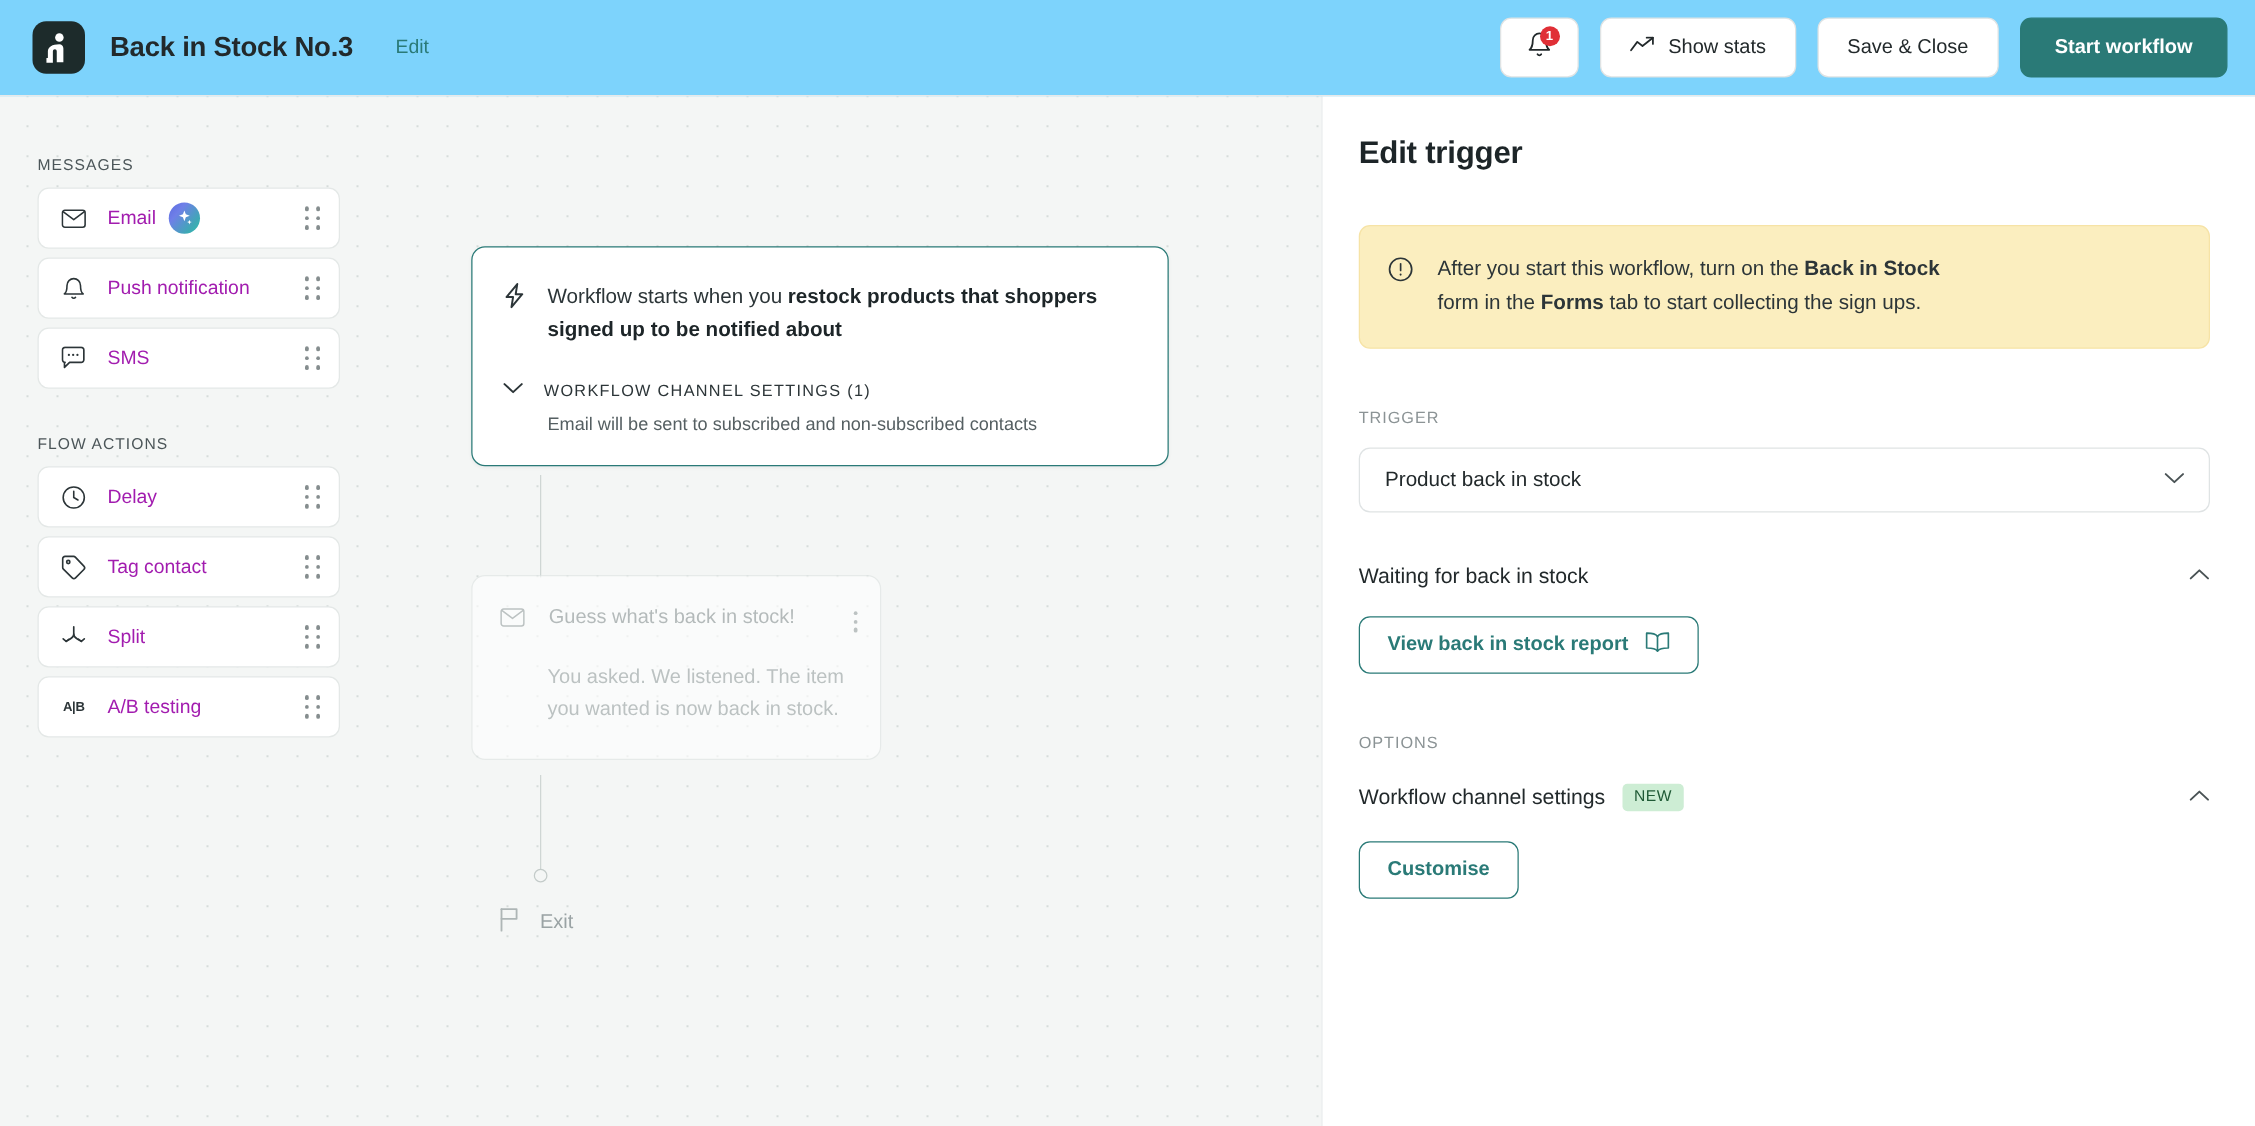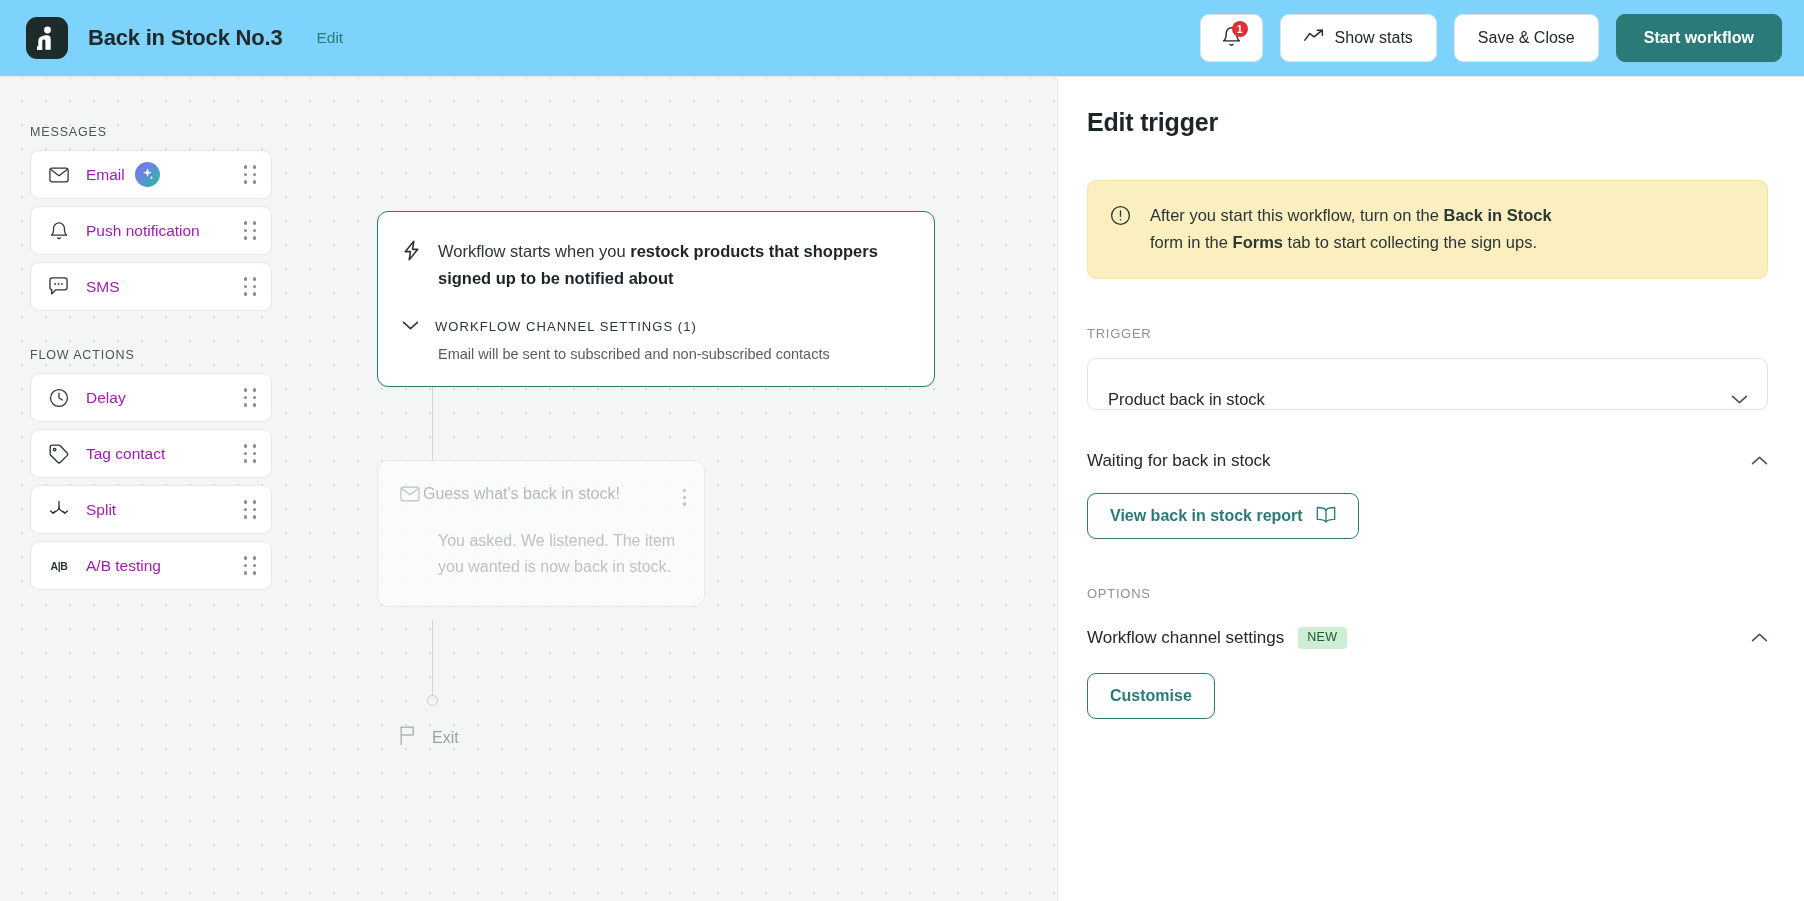--- a/index.html
+++ b/index.html
@@ -163,21 +163,21 @@
     position: absolute;
     left: 427px;
     width: 11px; height: 11px;
     border-radius: 50%;
     border: 1px solid #c3cbc9;
     background: #f4f6f5;
   }
 
   .trigger-card {
     position: absolute;
-    left: 377px; top: 134px;
+    left: 377px; top: 120px;
     width: 558px;
     background: #fff;
     border: 1.6px solid #2a7a77;
     border-radius: 11px;
     padding: 26px 24px 24px 24px;
     box-shadow: 0 1px 3px rgba(20,40,40,.05);
     cursor: pointer;
   }
   .trg-row { display: flex; gap: 16px; }
   .trg-bolt { flex: none; width: 20px; padding-top: 2px; color: #2c3538; }
@@ -215,21 +215,21 @@
     border-radius: 11px;
     padding: 24px 18px 26px 22px;
     opacity: .62;
     cursor: pointer;
   }
   .ec-top { display: flex; align-items: flex-start; }
   .ec-icon { flex:none; width: 21px; color: #9aa3a4; padding-top: 1px; }
   .ec-subject {
     font-size: 16px;
     color: #8e9798;
-    margin-left: 2px;
+    margin-left: 18px;
   }
   .ec-kebab { margin-left: auto; display:flex; flex-direction:column; gap:3.2px; padding-top:4px; cursor:pointer; }
   .ec-kebab i { width:3.4px; height:3.4px; border-radius:50%; background:#9aa3a4; display:block; }
   .ec-body {
     margin-left: 38px;
     margin-top: 22px;
     font-size: 16px;
     line-height: 1.63;
     color: #9aa3a4;
     max-width: 252px;
@@ -280,21 +280,21 @@
     letter-spacing: 0.75px;
     color: #8b9395;
     margin-top: 47px;
   }
   .select {
     margin-top: 17px;
     height: 52px;
     border: 1px solid #dfe3e4;
     border-radius: 9px;
     display: flex;
-    align-items: flex-end;
+    align-items: center;
     padding: 0 19px 0 20px;
     cursor: pointer;
     background: #fff;
   }
   .select-value { font-size: 16.5px; color: #22292b; }
   .select-caret { margin-left: auto; color: #4a5355; }
 
   .collapse-row {
     margin-top: 41px;
     display: flex;

